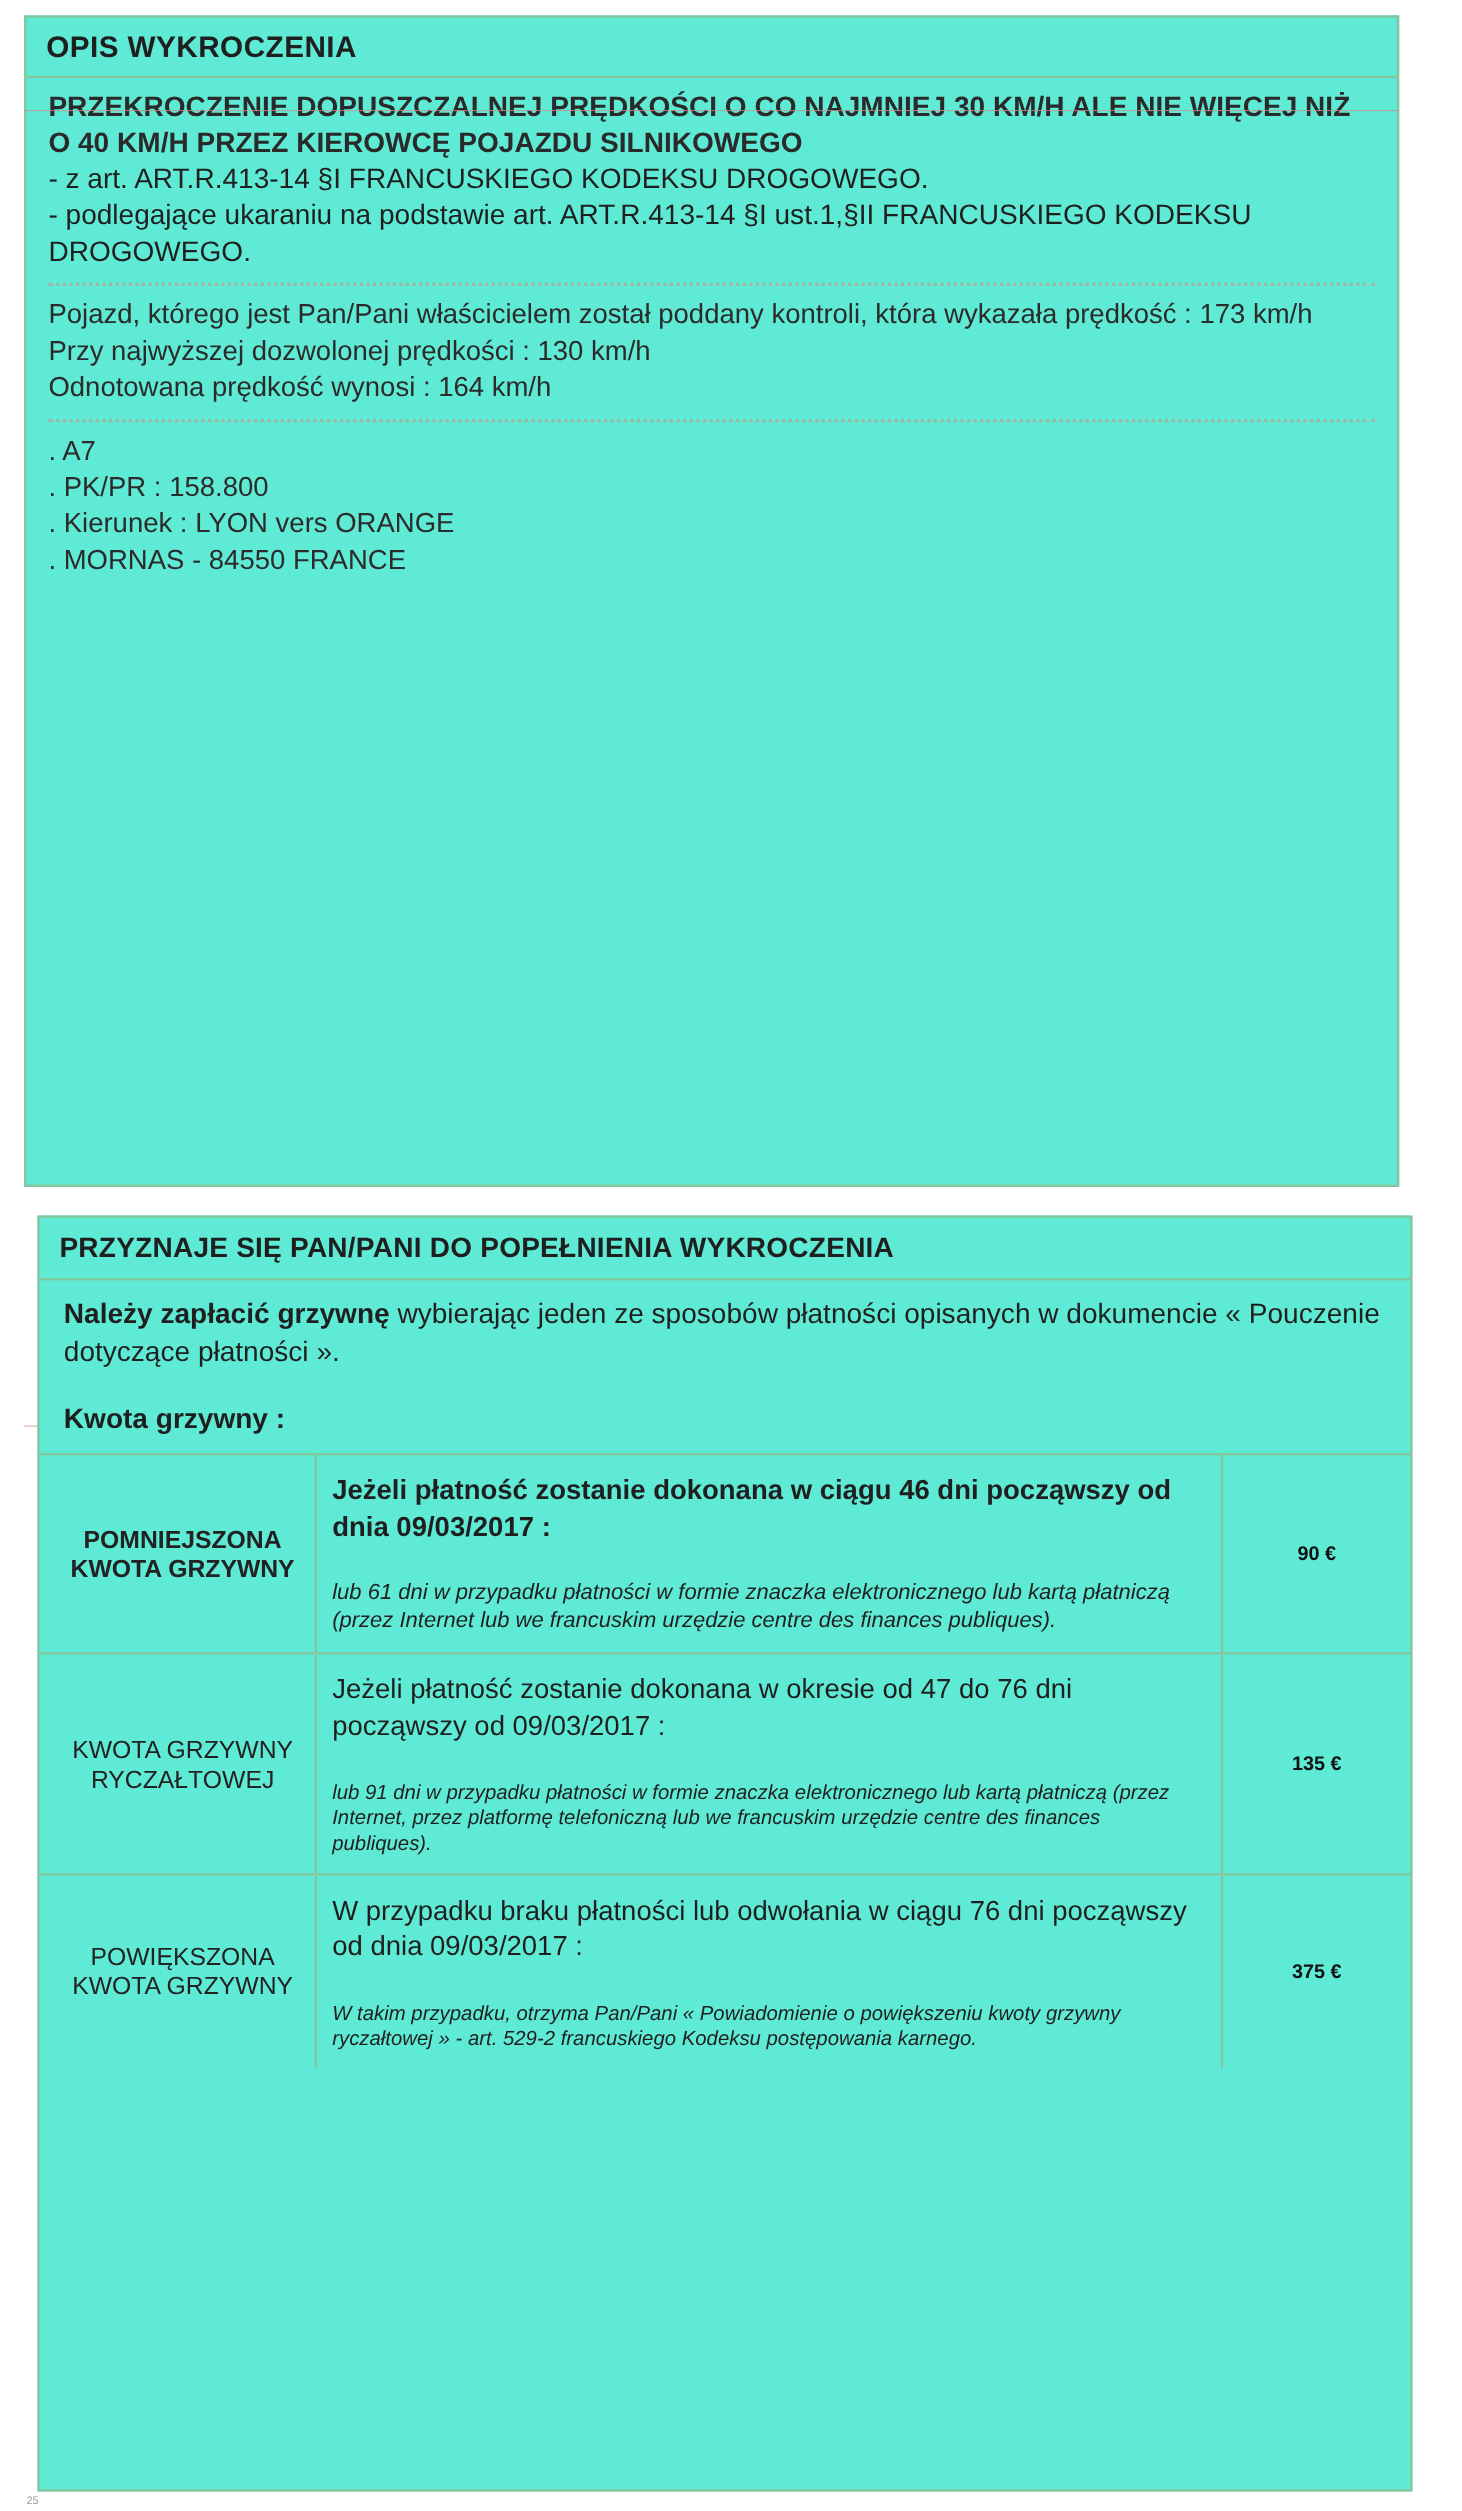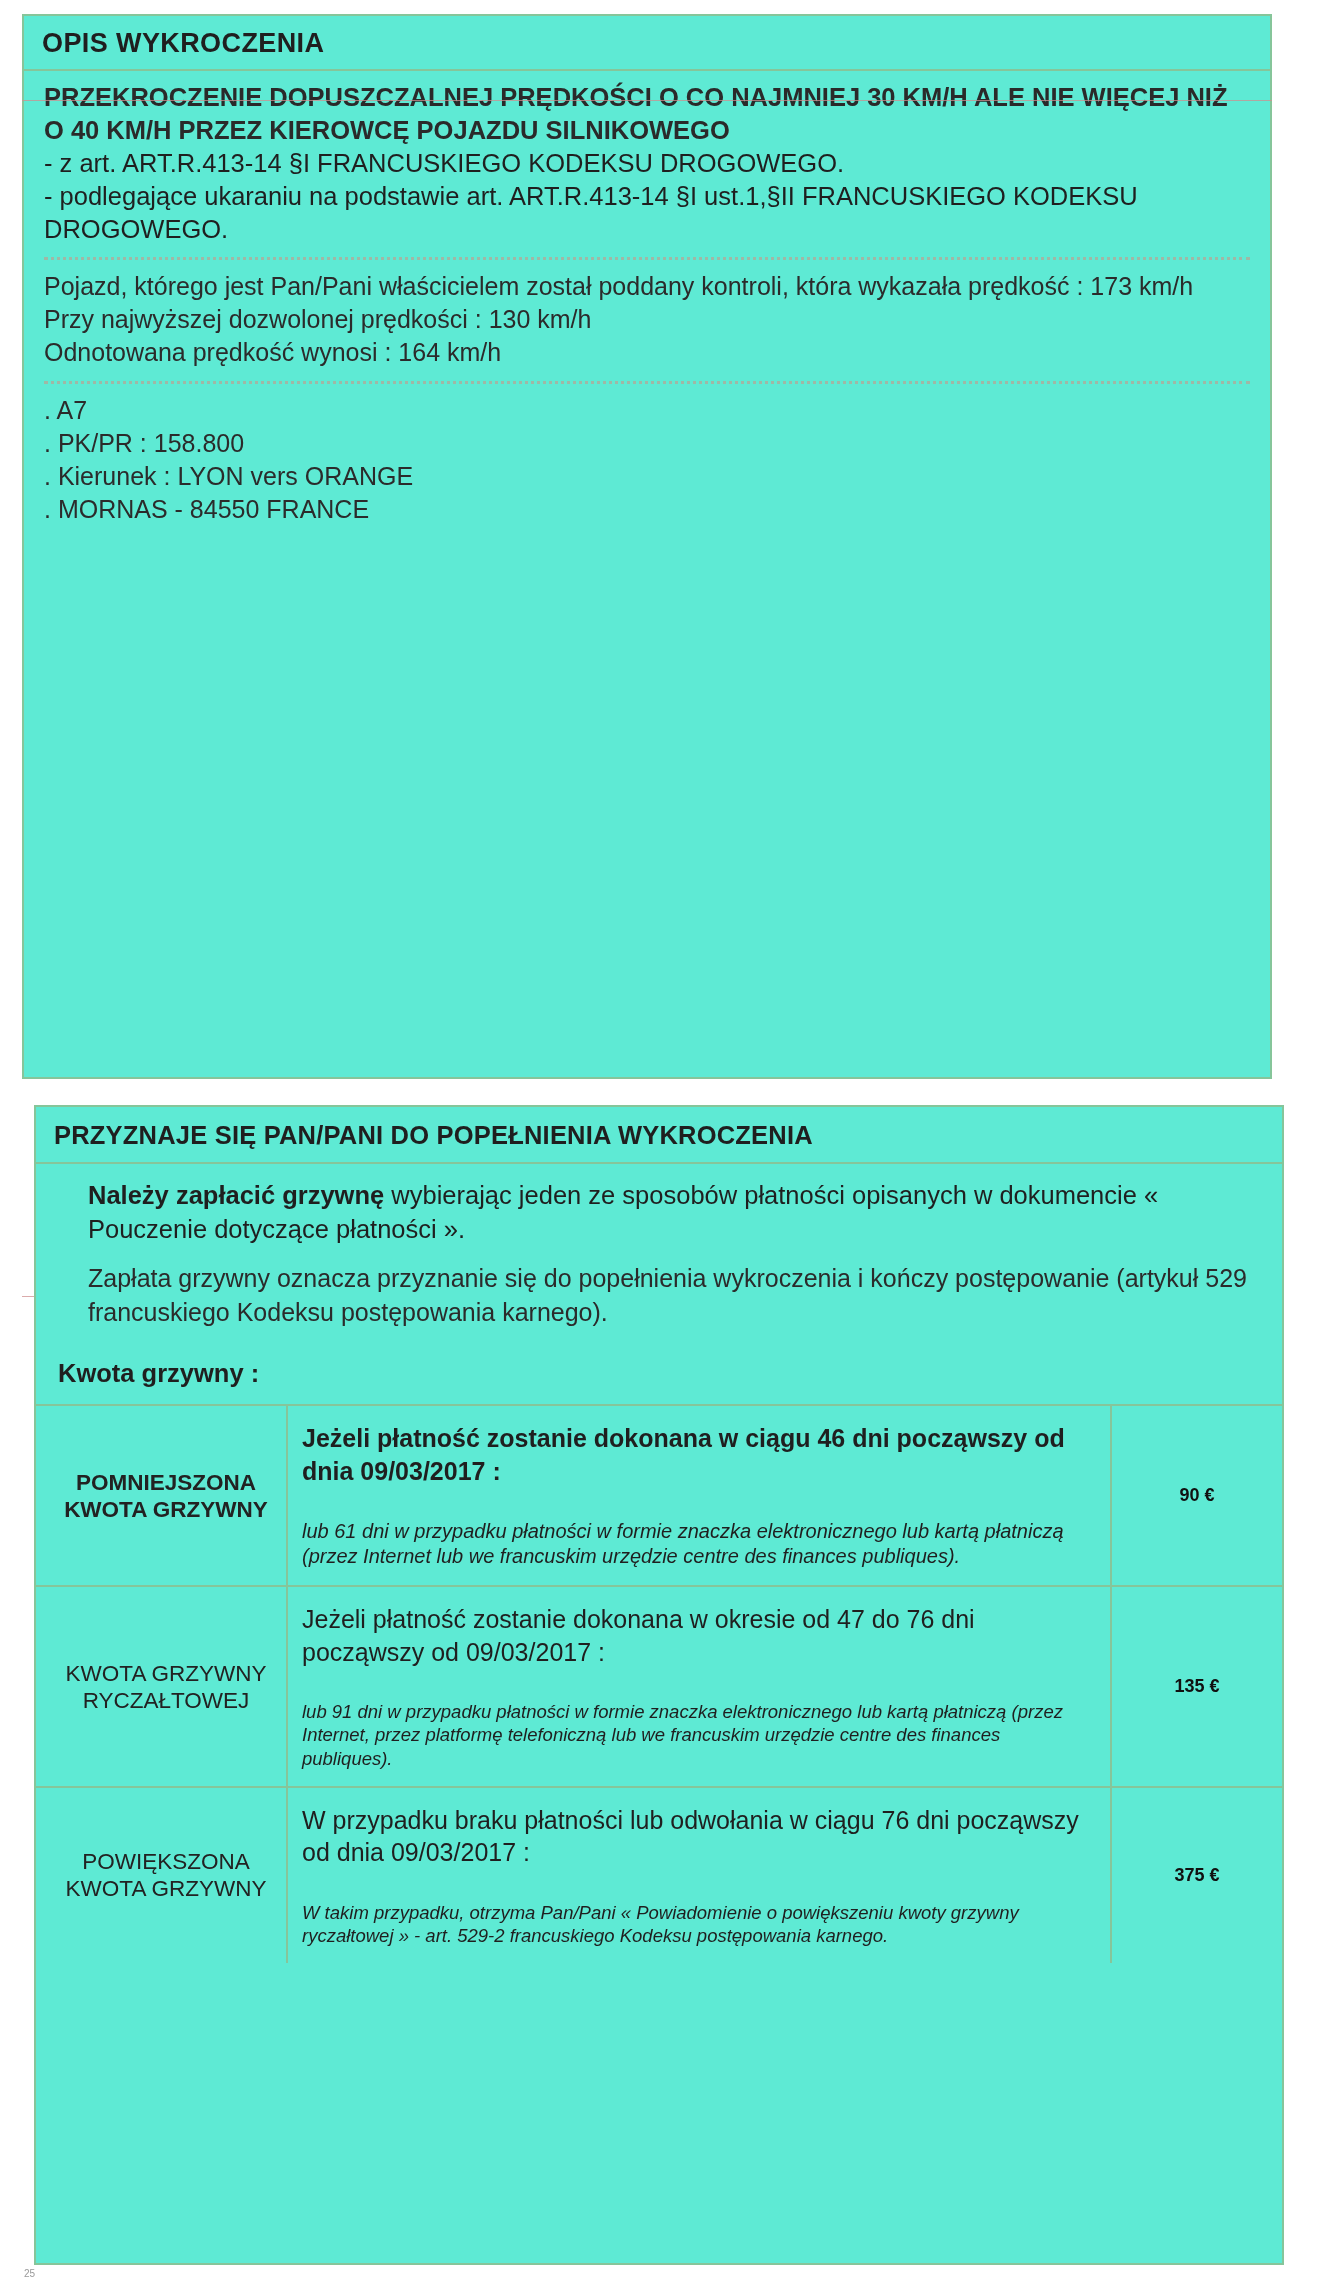--- a/index.html
+++ b/index.html
@@ -88,21 +88,20 @@
   .admission-head {
     padding: 14px 18px 12px 18px;
     font-size: 25.5px;
     font-weight: bold;
     color: #1f1f1f;
     border-bottom: 2px solid #86c59a;
     letter-spacing: .2px;
   }
   .admission-body {
     padding: 14px 22px 4px 22px;
-    margin-left: 30px;
   }
   .pay-lead {
     font-size: 25.5px;
     line-height: 1.34;
     color: #1f1f1f;
   }
   .pay-note {
     font-size: 25px;
     line-height: 1.34;
     margin-top: 16px;
@@ -201,21 +200,20 @@
 
   <div class="scan-line" style="left:22px; top:100px; width:1250px;"></div>
   <div class="scan-line" style="left:22px; top:1296px; width:1250px;"></div>
 
   <div class="block" id="admission-block">
     <div class="admission-head">PRZYZNAJE SIĘ PAN/PANI DO POPEŁNIENIA WYKROCZENIA</div>
     <div class="admission-body">
       <div class="pay-lead">
         <span class="bold-inline">Należy zapłacić grzywnę</span><span> wybierając jeden ze sposobów płatności opisanych w dokumencie « Pouczenie dotyczące płatności ».</span>
       </div>
-      <div class="pay-note">Zapłata grzywny oznacza przyznanie się do popełnienia wykroczenia i kończy postępowanie (artykuł 529 francuskiego Kodeksu postępowania karnego).</div>
     </div>
 
     <div class="amount-title">Kwota grzywny :</div>
 
     <table class="fine-table">
       <tbody>
         <tr>
           <td class="c-label">POMNIEJSZONA KWOTA GRZYWNY</td>
           <td class="c-desc">
             <div class="d-bold d-mid">Jeżeli płatność zostanie dokonana w ciągu 46 dni począwszy od dnia 09/03/2017 :</div>

